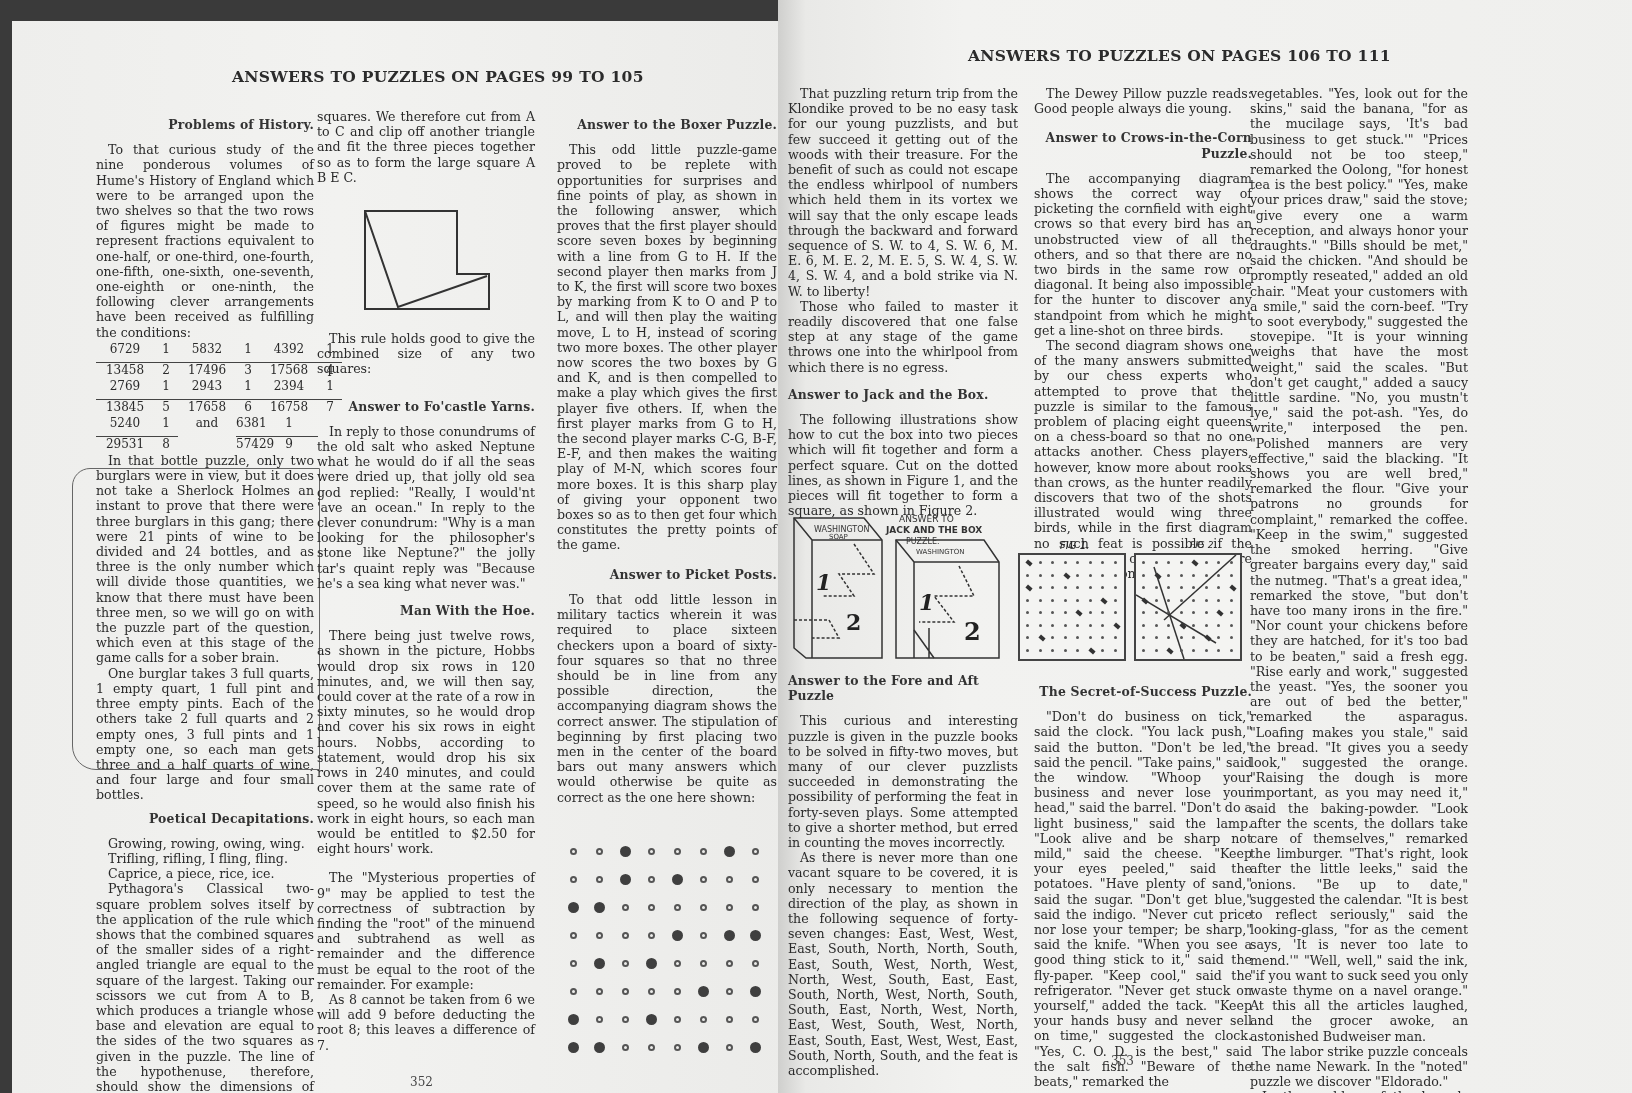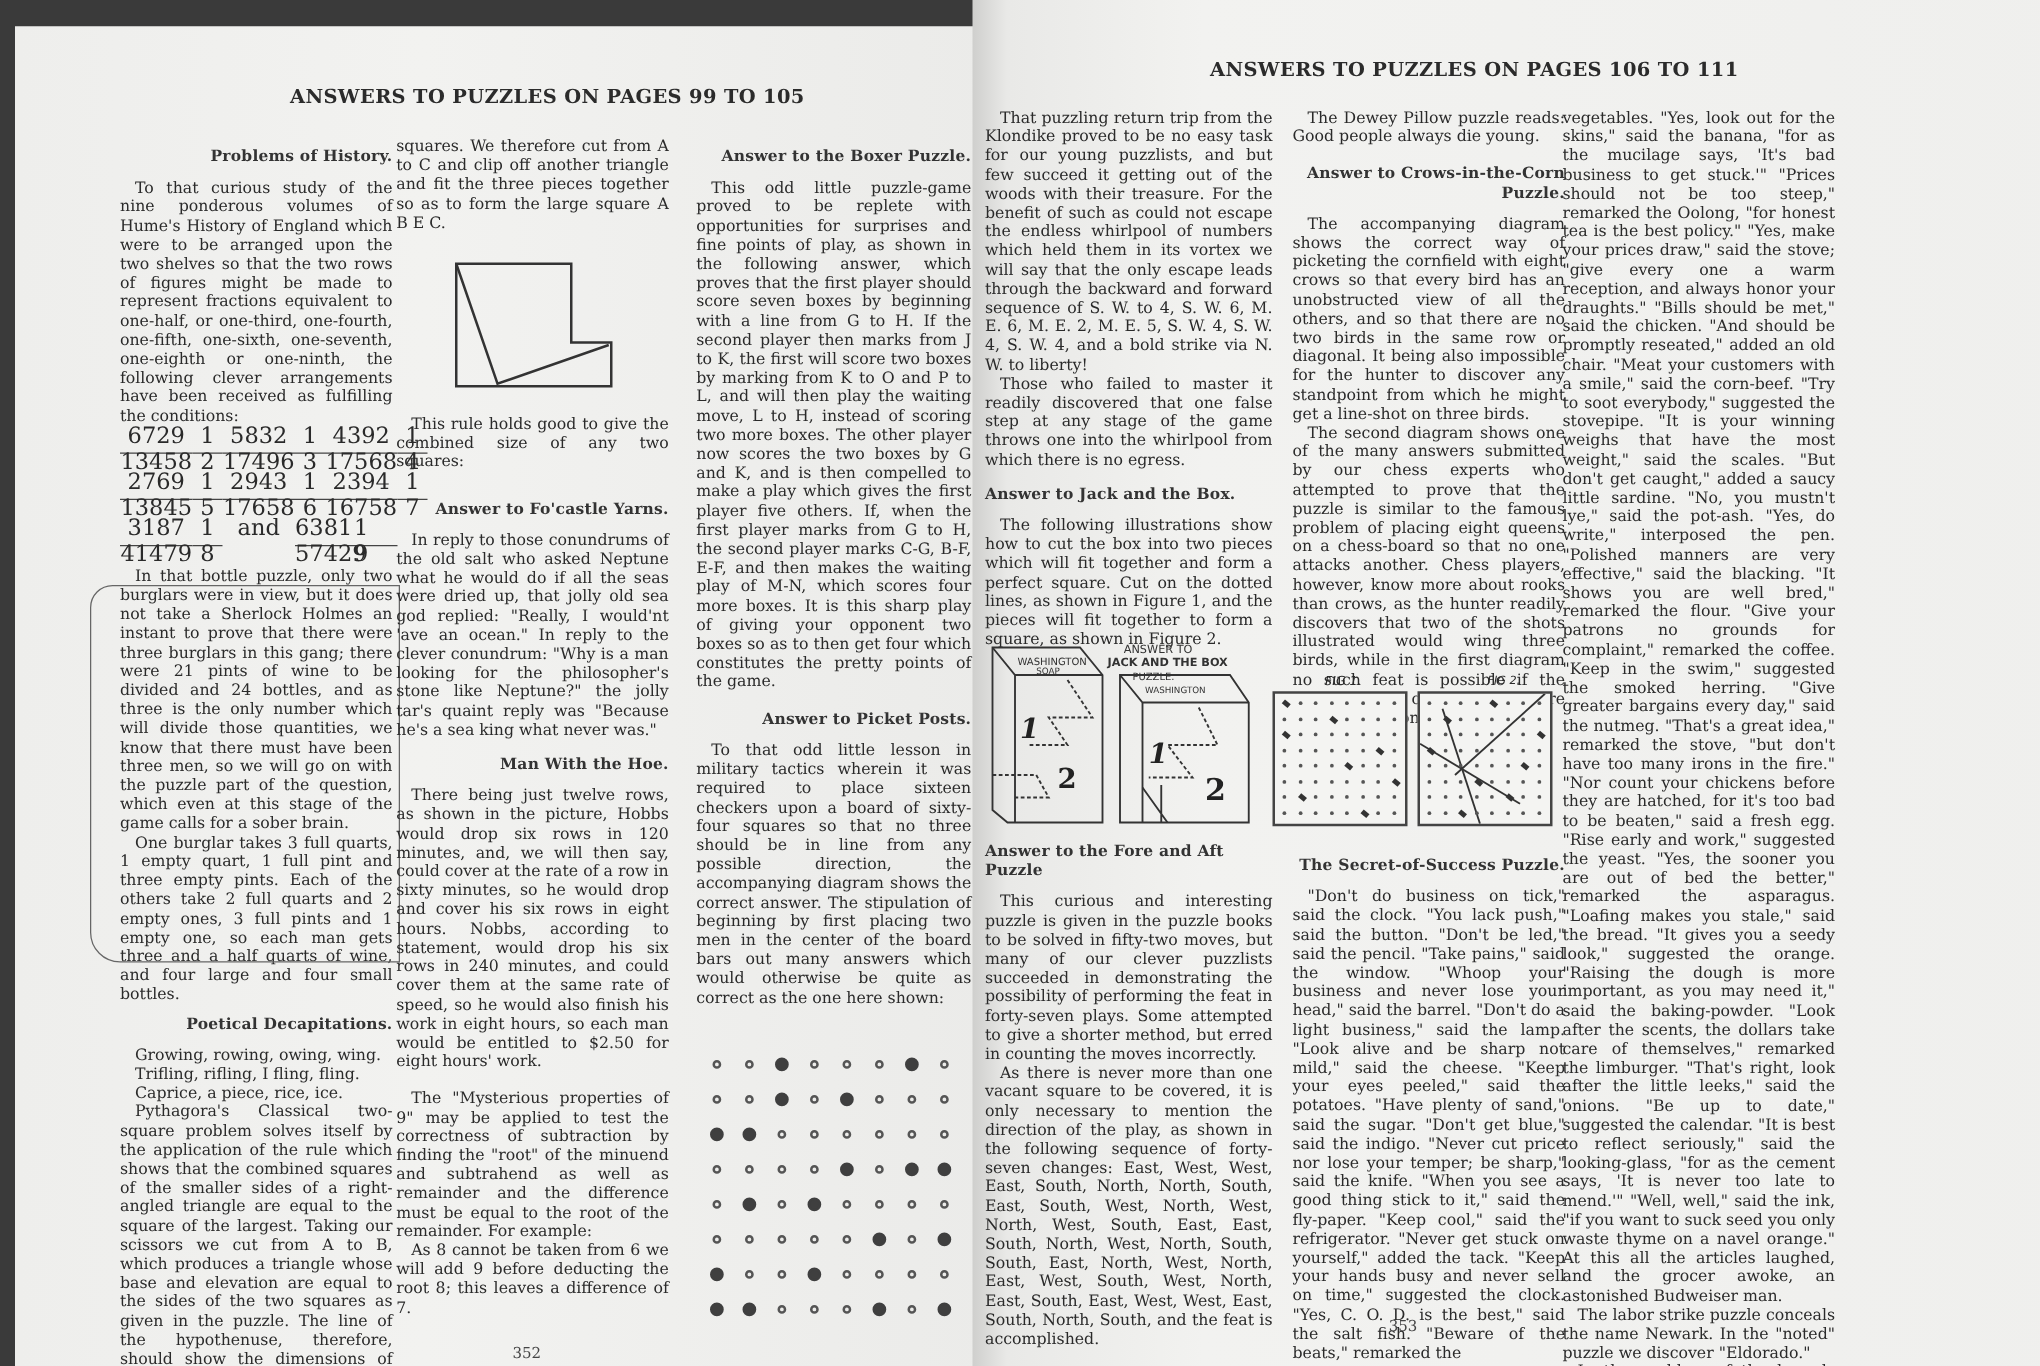--- a/index.html
+++ b/index.html
@@ -8,21 +8,21 @@
   .page.left{left:12px;width:818px;background:linear-gradient(to right,#eeeeec 0,#f2f2f0 40%,#ebebe9 96%,#d7d7d5 100%);margin-top:21px;}
   .page.right{left:778px;width:924px;background:linear-gradient(to right,#cfcfcd 0,#e9e9e7 3%,#f2f2f0 20%,#efefed 100%);}
   .gutter{position:absolute;left:816px;top:0;width:6px;height:1093px;background:#6f6f6d;}
   .runhead{position:absolute;top:46px;font-family:"DejaVu Serif",serif;font-weight:bold;font-size:15.5px;letter-spacing:0.3px;color:#2b2b2b;white-space:nowrap;}
   .col{position:absolute;font-size:12.6px;line-height:15.2px;text-align:justify;hyphens:none;}
   .col p{margin:0;text-indent:12px;}
   .col p.noind{text-indent:0;}
   .h{font-weight:bold;text-align:right;font-size:12.4px;margin:8px 0 10px;letter-spacing:0.2px;color:#333;}
   .h.left{text-align:left;}
   .folio{position:absolute;top:1054px;font-size:12px;color:#444;}
-  .frac{display:grid;grid-template-columns:58px 24px 58px 24px 58px 24px;font-size:18px;line-height:14px;margin:0 0 2px;}
+  .frac{display:grid;grid-template-columns:58px 24px 58px 24px 58px 24px;font-size:12px;line-height:14px;margin:0 0 2px;}
   .frac span{text-align:center;}
   .frac .bar{border-bottom:1px solid #444;height:6px;}
   .calc{text-align:center;margin:12px 0;}
   .calc div{line-height:15px;}
   .calc .rule{width:110px;margin:4px auto;border-top:1px solid #444;}
   .dots{position:absolute;display:grid;grid-template-columns:repeat(8,26px);grid-template-rows:repeat(8,28px);}
   .dot{width:7px;height:7px;border-radius:50%;border:2px solid #555;box-sizing:border-box;margin:auto;}
   .dot.full{width:11px;height:11px;background:#3f3f3f;border-color:#3f3f3f;}
   .verse{text-indent:14px;}
   .sketch{position:absolute;border:1.4px solid #666;border-radius:18px 0 0 24px;}
@@ -74,33 +74,33 @@
           <span class="bar"></span>
           <span class="bar"></span>
         <span>13845</span>
           <span>5</span>
         <span>17658</span>
           <span>6</span>
         <span>16758</span>
           <span>7</span>
       </div>
       <div class="frac">
-        <span>3187</span>
+        <span>5240</span>
           <span>1</span>
         <span>and</span>
         <span>6381</span>
           <span>1</span>
           <span></span>
         <span class="bar"></span>
           <span class="bar"></span>
           <span></span>
           <span class="bar"></span>
           <span class="bar"></span>
           <span></span>
-        <span>41479</span>
+        <span>29531</span>
           <span>8</span>
         <span></span>
         <span>57429</span>
           <span>9</span>
           <span></span>
       </div>
     </div>
     <p style="margin-top:2px;">In that bottle puzzle, only two burglars were in view, but it does not take a Sherlock Holmes an instant to prove that there were three burglars in this gang; there were 21 pints of wine to be divided and 24 bottles, and as three is the only number which will divide those quantities, we know that there must have been three men, so we will go on with the puzzle part of the question, which even at this stage of the game calls for a sober brain.</p>
     <p>One burglar takes 3 full quarts, 1 empty quart, 1 full pint and three empty pints. Each of the others take 2 full quarts and 2 empty ones, 3 full pints and 1 empty one, so each man gets three and a half quarts of wine, and four large and four small bottles.</p>
     <div class="h">Poetical Decapitations.</div>

